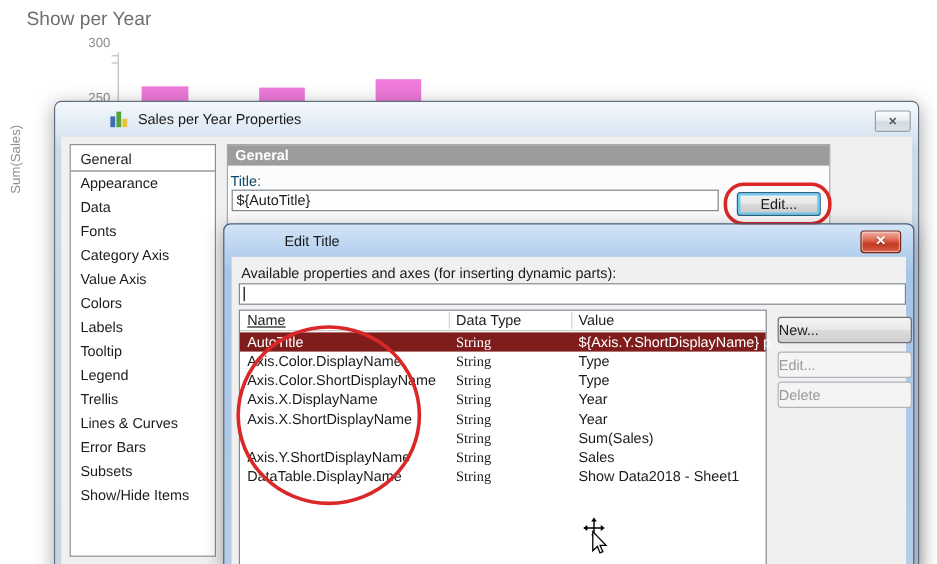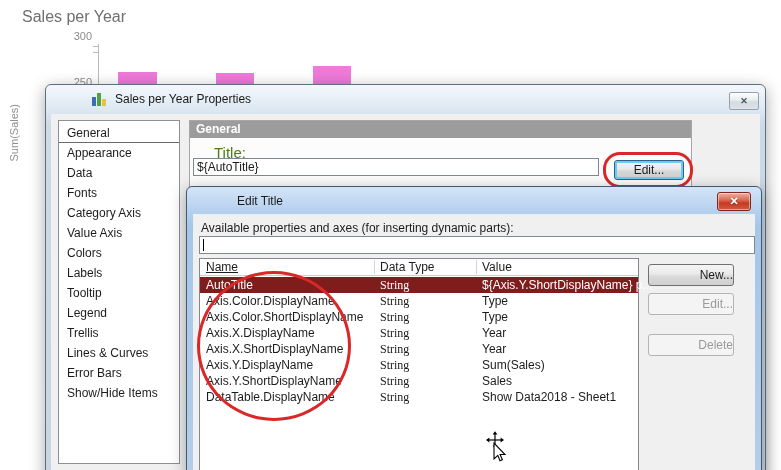--- a/index.html
+++ b/index.html
@@ -44,21 +44,21 @@
 
   .sidebar { position:absolute; left:7px; top:6px; width:122px; height:344px;
     background:#ffffff; border:1px solid #8b9097; padding-top:2px; }
   .sb-item { height:20px; line-height:20px; padding-left:8px; font-size:12px; color:#1c1c1c; }
   .sb-item.selected { box-shadow:inset 0 -1px 0 #6b6b6b; }
 
   .content-panel { position:absolute; left:138px; top:6px; width:503px; height:344px;
     background:#fcfcfc; border:1px solid #a7a7a7; }
   .section-header { position:absolute; left:0; right:0; top:0; height:17px; background:#9c9c9c;
     color:#ffffff; font-weight:bold; font-size:12px; line-height:17px; padding-left:6px; }
-  .field-label { position:absolute; left:24px; top:23px; font-size:15px; color:#4d7c0f; }
+  .field-label { position:absolute; left:2px; top:23px; font-size:12px; color:#0c4a6e; }
   .title-input { position:absolute; left:3px; top:37px; width:406px; height:18px;
     border:1px solid #7f8891; background:#ffffff; font-size:12px; padding:0 3px;
     font-family:"Liberation Sans", sans-serif; color:#1b1b1b; }
   .edit-btn { position:absolute; left:424px; top:39px; width:70px; height:20px;
     border:1px solid #2c628b; border-radius:3px; box-shadow:inset 0 0 0 2px #69cdf1;
     background:linear-gradient(#f4f4f4, #e9e9e9 45%, #d7d7d7 55%, #cfcfcf);
     font-size:12px; color:#1c1c1c; text-align:center; line-height:18px; }
   .red-rrect { position:absolute; left:413px; top:31px; width:90px; height:36px;
     border:3px solid #da2727; border-radius:17px; z-index:5; pointer-events:none; }
 
@@ -86,36 +86,36 @@
   .hsep1 { left:174px; } .hsep2 { left:276px; }
   .hc { position:absolute; top:0; line-height:17px; }
   .hc1 { left:6px;text-decoration:underline; } .hc2 { left:180px; } .hc3 { left:282px; }
   .rows { position:absolute; left:0; right:0; top:18px; }
   .row { height:16px; line-height:16px; position:relative; font-size:12px; color:#1c1c1c;
     white-space:nowrap; }
   .row span { position:absolute; top:0; }
   .row .c1 { left:6px; } .row .c2 { left:180px;font-family:Liberation Serif, serif; } .row .c3 { left:282px; }
   .row.selected { background:#7f1d1d; color:#ffffff; }
 
-  .side-btn { position:absolute; left:455px; width:86px; height:22px; border-radius:3px;
-    font-size:12px; text-align:right; line-height:20px; }
+  .side-btn { position:absolute; left:455px; width:112px; height:22px; border-radius:3px;
+    font-size:12px; text-align:left; line-height:20px; }
   .side-btn.enabled { border:1px solid #707070; color:#1c1c1c;
     background:linear-gradient(#f5f5f5, #eaeaea 45%, #dadada 55%, #cfcfcf); }
   .side-btn.disabled { border:1px solid #b0b5ba; color:#9a9a9a; background:#f4f4f4; }
-  .btn-new { top:50px; } .btn-edit2 { top:79px; } .btn-delete { top:120px;padding-left:31px; }
+  .btn-new { top:50px; } .btn-edit2 { top:79px; } .btn-delete { top:104px; }
 
   .red-ellipse { position:absolute; left:4px; top:57px; width:154px; height:150px;
     border:3px solid #da2727; border-radius:50%; z-index:6; pointer-events:none; }
 
   .cursor { position:absolute; left:484px; top:430px; z-index:40; pointer-events:none; }
 </style>
 </head>
 <body>
 
-<div class="abs page-title">Sales per Year</div>
+<div class="abs page-title">Show per Year</div>
 <div class="abs yaxis-title">Sum(Sales)</div>
 <div class="abs tick-label tick300">300</div>
 <div class="abs tick-label tick250">250</div>
 <div class="abs axis-line"></div>
 <div class="abs tickmark tm1"></div>
 <div class="abs tickmark tm2"></div>
 <div class="bar bar1"></div>
 <div class="bar bar2"></div>
 <div class="bar bar3"></div>
 
@@ -137,20 +137,21 @@
       <div class="sb-item">Fonts</div>
       <div class="sb-item">Category Axis</div>
       <div class="sb-item">Value Axis</div>
       <div class="sb-item">Colors</div>
       <div class="sb-item">Labels</div>
       <div class="sb-item">Tooltip</div>
       <div class="sb-item">Legend</div>
       <div class="sb-item">Trellis</div>
       <div class="sb-item">Lines &amp; Curves</div>
       <div class="sb-item">Error Bars</div>
+      <div class="sb-item">Subsets</div>
       <div class="sb-item">Show/Hide Items</div>
     </div>
     <div class="content-panel">
       <div class="section-header">General</div>
       <div class="field-label">Title:</div>
       <input class="title-input" value="${AutoTitle}" style="">
       <div class="edit-btn">Edit...</div>
       <div class="red-rrect"></div>
     </div>
   </div>
@@ -192,21 +193,20 @@
           <span class="c1">Axis.X.DisplayName</span>
           <span class="c2">String</span>
           <span class="c3">Year</span>
         </div>
         <div class="row">
           <span class="c1">Axis.X.ShortDisplayName</span>
           <span class="c2">String</span>
           <span class="c3">Year</span>
         </div>
         <div class="row">
-          <span class="c1">Axis.Y.DisplayName</span>
           <span class="c2">String</span>
           <span class="c3">Sum(Sales)</span>
         </div>
         <div class="row">
           <span class="c1">Axis.Y.ShortDisplayName</span>
           <span class="c2">String</span>
           <span class="c3">Sales</span>
         </div>
         <div class="row">
           <span class="c1">DataTable.DisplayName</span>

